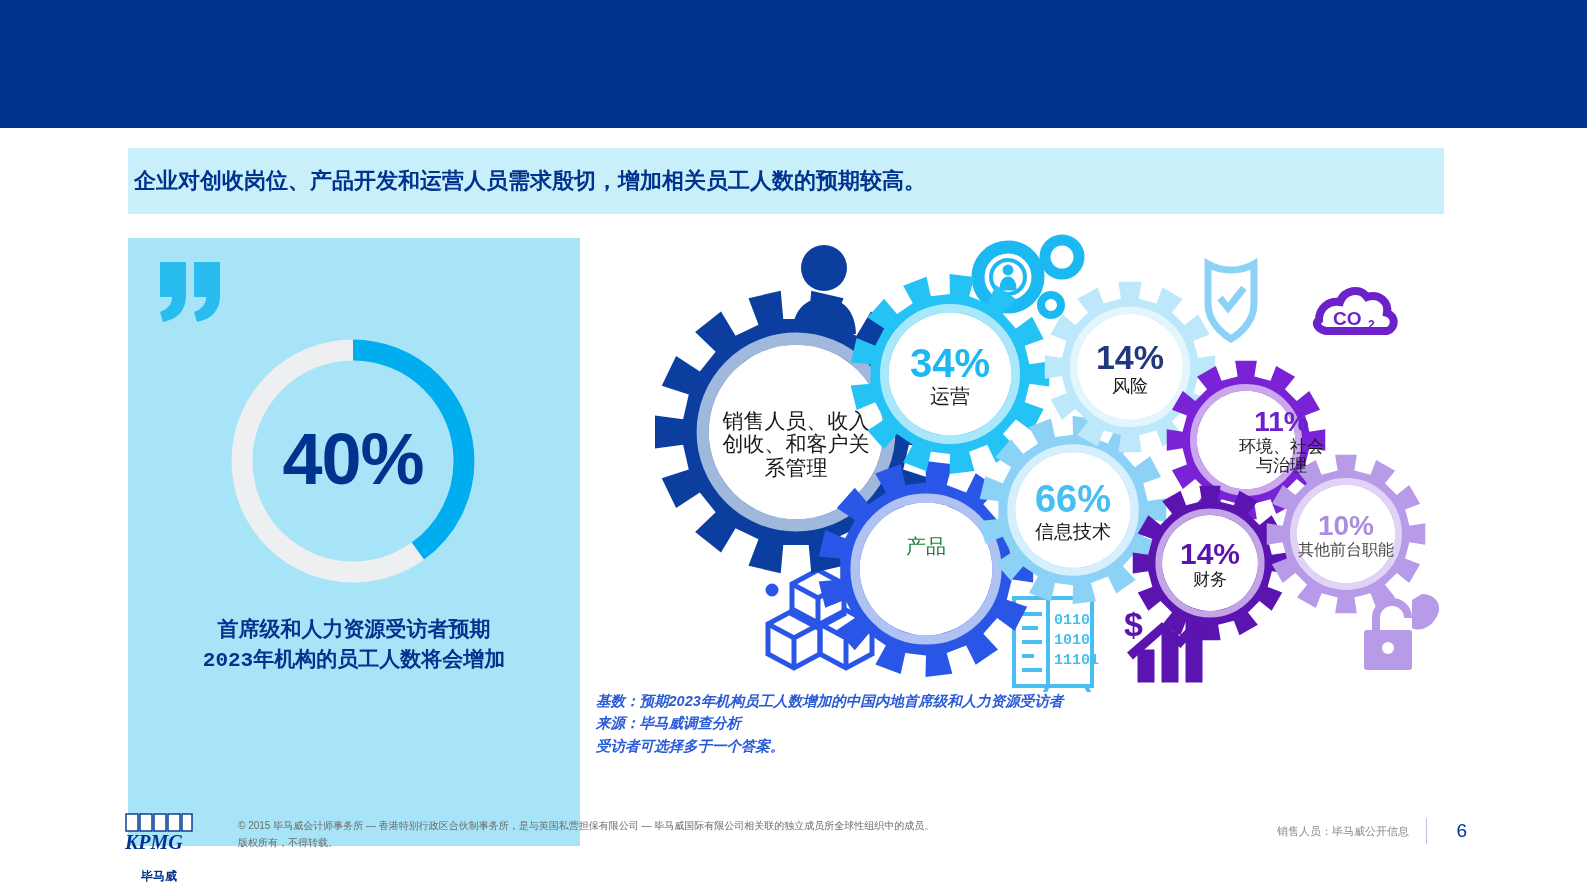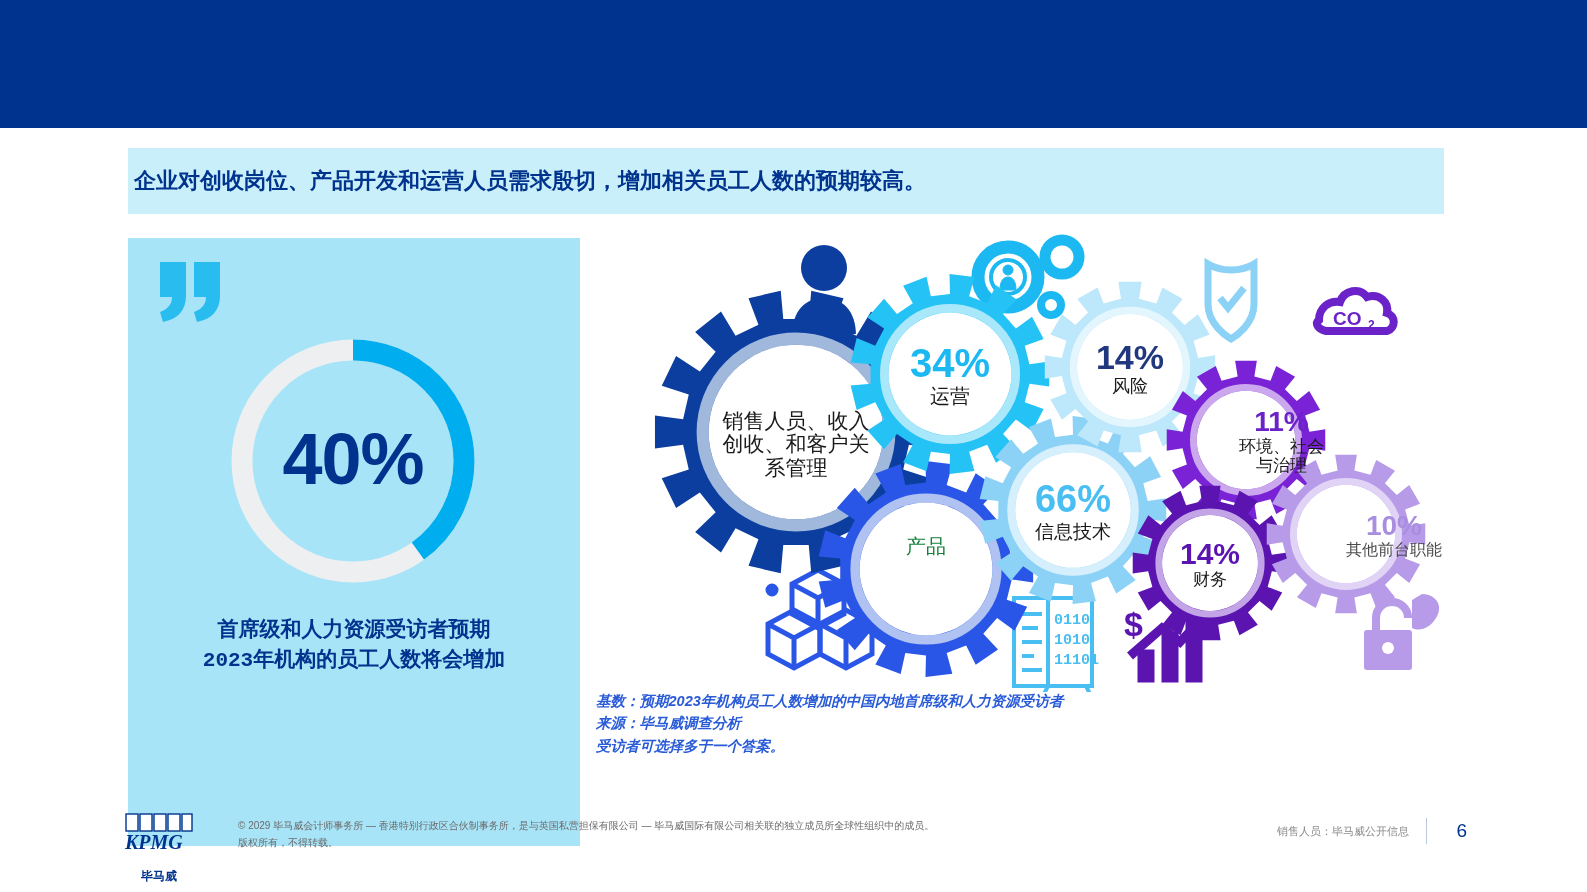--- a/index.html
+++ b/index.html
@@ -260,21 +260,21 @@
         </div>
         <div class="gear-label" style="width: 100.86px; left: 635px; top: 173.5px;">
           <span class="gl-pct" style="font-size: 28px; color: rgb(107, 34, 201);">11%</span>
           <span class="gl-name" style="font-size: 17px; color: rgb(26, 26, 26);">环境、社会</span>
           <span class="gl-name" style="font-size: 17px; color: rgb(26, 26, 26);">与治理</span>
         </div>
         <div class="gear-label" style="width: 98.3385px; left: 564.831px; top: 304.5px;">
           <span class="gl-pct" style="font-size: 30px; color: rgb(91, 20, 176);">14%</span>
           <span class="gl-name" style="font-size: 17px; color: rgb(26, 26, 26);">财务</span>
         </div>
-        <div class="gear-label" style="width: 100.86px; left: 699.57px; top: 277.5px; margin-left: 48px;">
+        <div class="gear-label" style="width: 100.86px; left: 699.57px; top: 277.5px;">
           <span class="gl-pct" style="font-size: 28px; color: rgb(169, 142, 224);">10%</span>
           <span class="gl-name" style="font-size: 16px; color: rgb(75, 75, 75);">其他前台职能</span>
         </div>
       </div>
   </div>
 
   <div class="footnote">
     <div>基数：预期2023年机构员工人数增加的中国内地首席级和人力资源受访者</div>
     <div>来源：毕马威调查分析</div>
     <div>受访者可选择多于一个答案。</div>
@@ -285,21 +285,21 @@
       <rect x="2" y="2" width="12" height="17" fill="#fff" stroke="#00338D" stroke-width="1.4"></rect>
       <rect x="16" y="2" width="12" height="17" fill="#fff" stroke="#00338D" stroke-width="1.4"></rect>
       <rect x="30" y="2" width="12" height="17" fill="#fff" stroke="#00338D" stroke-width="1.4"></rect>
       <rect x="44" y="2" width="12" height="17" fill="#fff" stroke="#00338D" stroke-width="1.4"></rect>
       <rect x="58" y="2" width="10" height="17" fill="#fff" stroke="#00338D" stroke-width="1.4"></rect>
       <text x="1" y="37" font-family="Liberation Serif, serif" font-style="italic" font-weight="bold" font-size="20" fill="#00338D">KPMG</text>
     </svg>
     <div class="kpmg-cn">毕马威</div>
 
     <div class="copyright">
-      <div>© 2029 毕马威会计师事务所 — 香港特别行政区合伙制事务所，是与英国私营担保有限公司 — 毕马威国际有限公司相关联的独立成员所全球性组织中的成员。</div>
+      <div>© 2015 毕马威会计师事务所 — 香港特别行政区合伙制事务所，是与英国私营担保有限公司 — 毕马威国际有限公司相关联的独立成员所全球性组织中的成员。</div>
       <div>版权所有，不得转载。</div>
     </div>
 
     <div class="doc-class">销售人员：毕马威公开信息</div>
     <div class="footer-div"></div>
     <div class="page-num">6</div>
   </div>
 
 </div>
 

